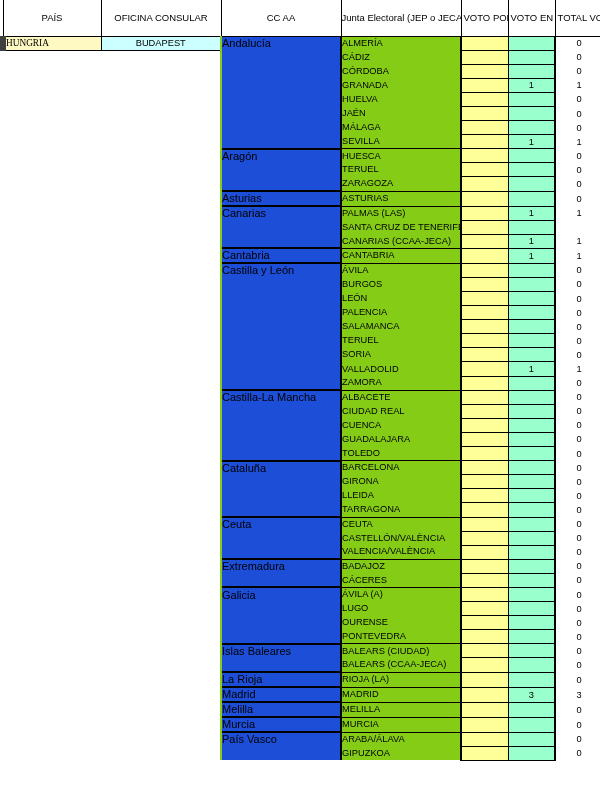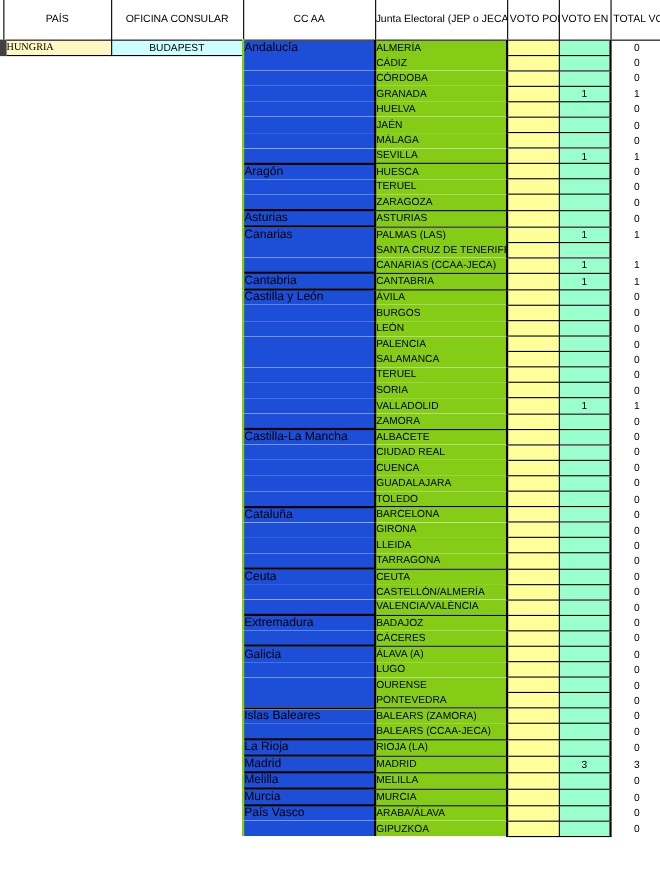--- a/index.html
+++ b/index.html
@@ -465,21 +465,21 @@
           <td class="cell ccaa grp-top">Ceuta</td>
           <td class="cell jep grp-top">CEUTA</td>
           <td class="v v-correo"></td>
           <td class="v v-urna"></td>
           <td class="v-total">0</td>
         </tr>
         <tr class="data-row">
           <td class="blank-cell"></td>
           <td class="blank-cell"></td>
           <td class="cell ccaa"></td>
-          <td class="cell jep">CASTELLÓN/ALMERÍA</td>
+          <td class="cell jep">CASTELLÓN/VALÈNCIA</td>
           <td class="v v-correo"></td>
           <td class="v v-urna"></td>
           <td class="v-total">0</td>
         </tr>
         <tr class="data-row">
           <td class="blank-cell"></td>
           <td class="blank-cell"></td>
           <td class="cell ccaa"></td>
           <td class="cell jep">VALENCIA/VALÈNCIA</td>
           <td class="v v-correo"></td>
@@ -501,21 +501,21 @@
           <td class="cell ccaa"></td>
           <td class="cell jep">CÁCERES</td>
           <td class="v v-correo"></td>
           <td class="v v-urna"></td>
           <td class="v-total">0</td>
         </tr>
         <tr class="data-row">
           <td class="blank-cell"></td>
           <td class="blank-cell"></td>
           <td class="cell ccaa grp-top">Galicia</td>
-          <td class="cell jep grp-top">ÁLAVA (A)</td>
+          <td class="cell jep grp-top">ÁVILA (A)</td>
           <td class="v v-correo"></td>
           <td class="v v-urna"></td>
           <td class="v-total">0</td>
         </tr>
         <tr class="data-row">
           <td class="blank-cell"></td>
           <td class="blank-cell"></td>
           <td class="cell ccaa"></td>
           <td class="cell jep">LUGO</td>
           <td class="v v-correo"></td>
@@ -537,21 +537,21 @@
           <td class="cell ccaa"></td>
           <td class="cell jep">PONTEVEDRA</td>
           <td class="v v-correo"></td>
           <td class="v v-urna"></td>
           <td class="v-total">0</td>
         </tr>
         <tr class="data-row">
           <td class="blank-cell"></td>
           <td class="blank-cell"></td>
           <td class="cell ccaa grp-top">Islas Baleares</td>
-          <td class="cell jep grp-top">BALEARS (ZAMORA)</td>
+          <td class="cell jep grp-top">BALEARS (CIUDAD)</td>
           <td class="v v-correo"></td>
           <td class="v v-urna"></td>
           <td class="v-total">0</td>
         </tr>
         <tr class="data-row">
           <td class="blank-cell"></td>
           <td class="blank-cell"></td>
           <td class="cell ccaa"></td>
           <td class="cell jep">BALEARS (CCAA-JECA)</td>
           <td class="v v-correo"></td>

